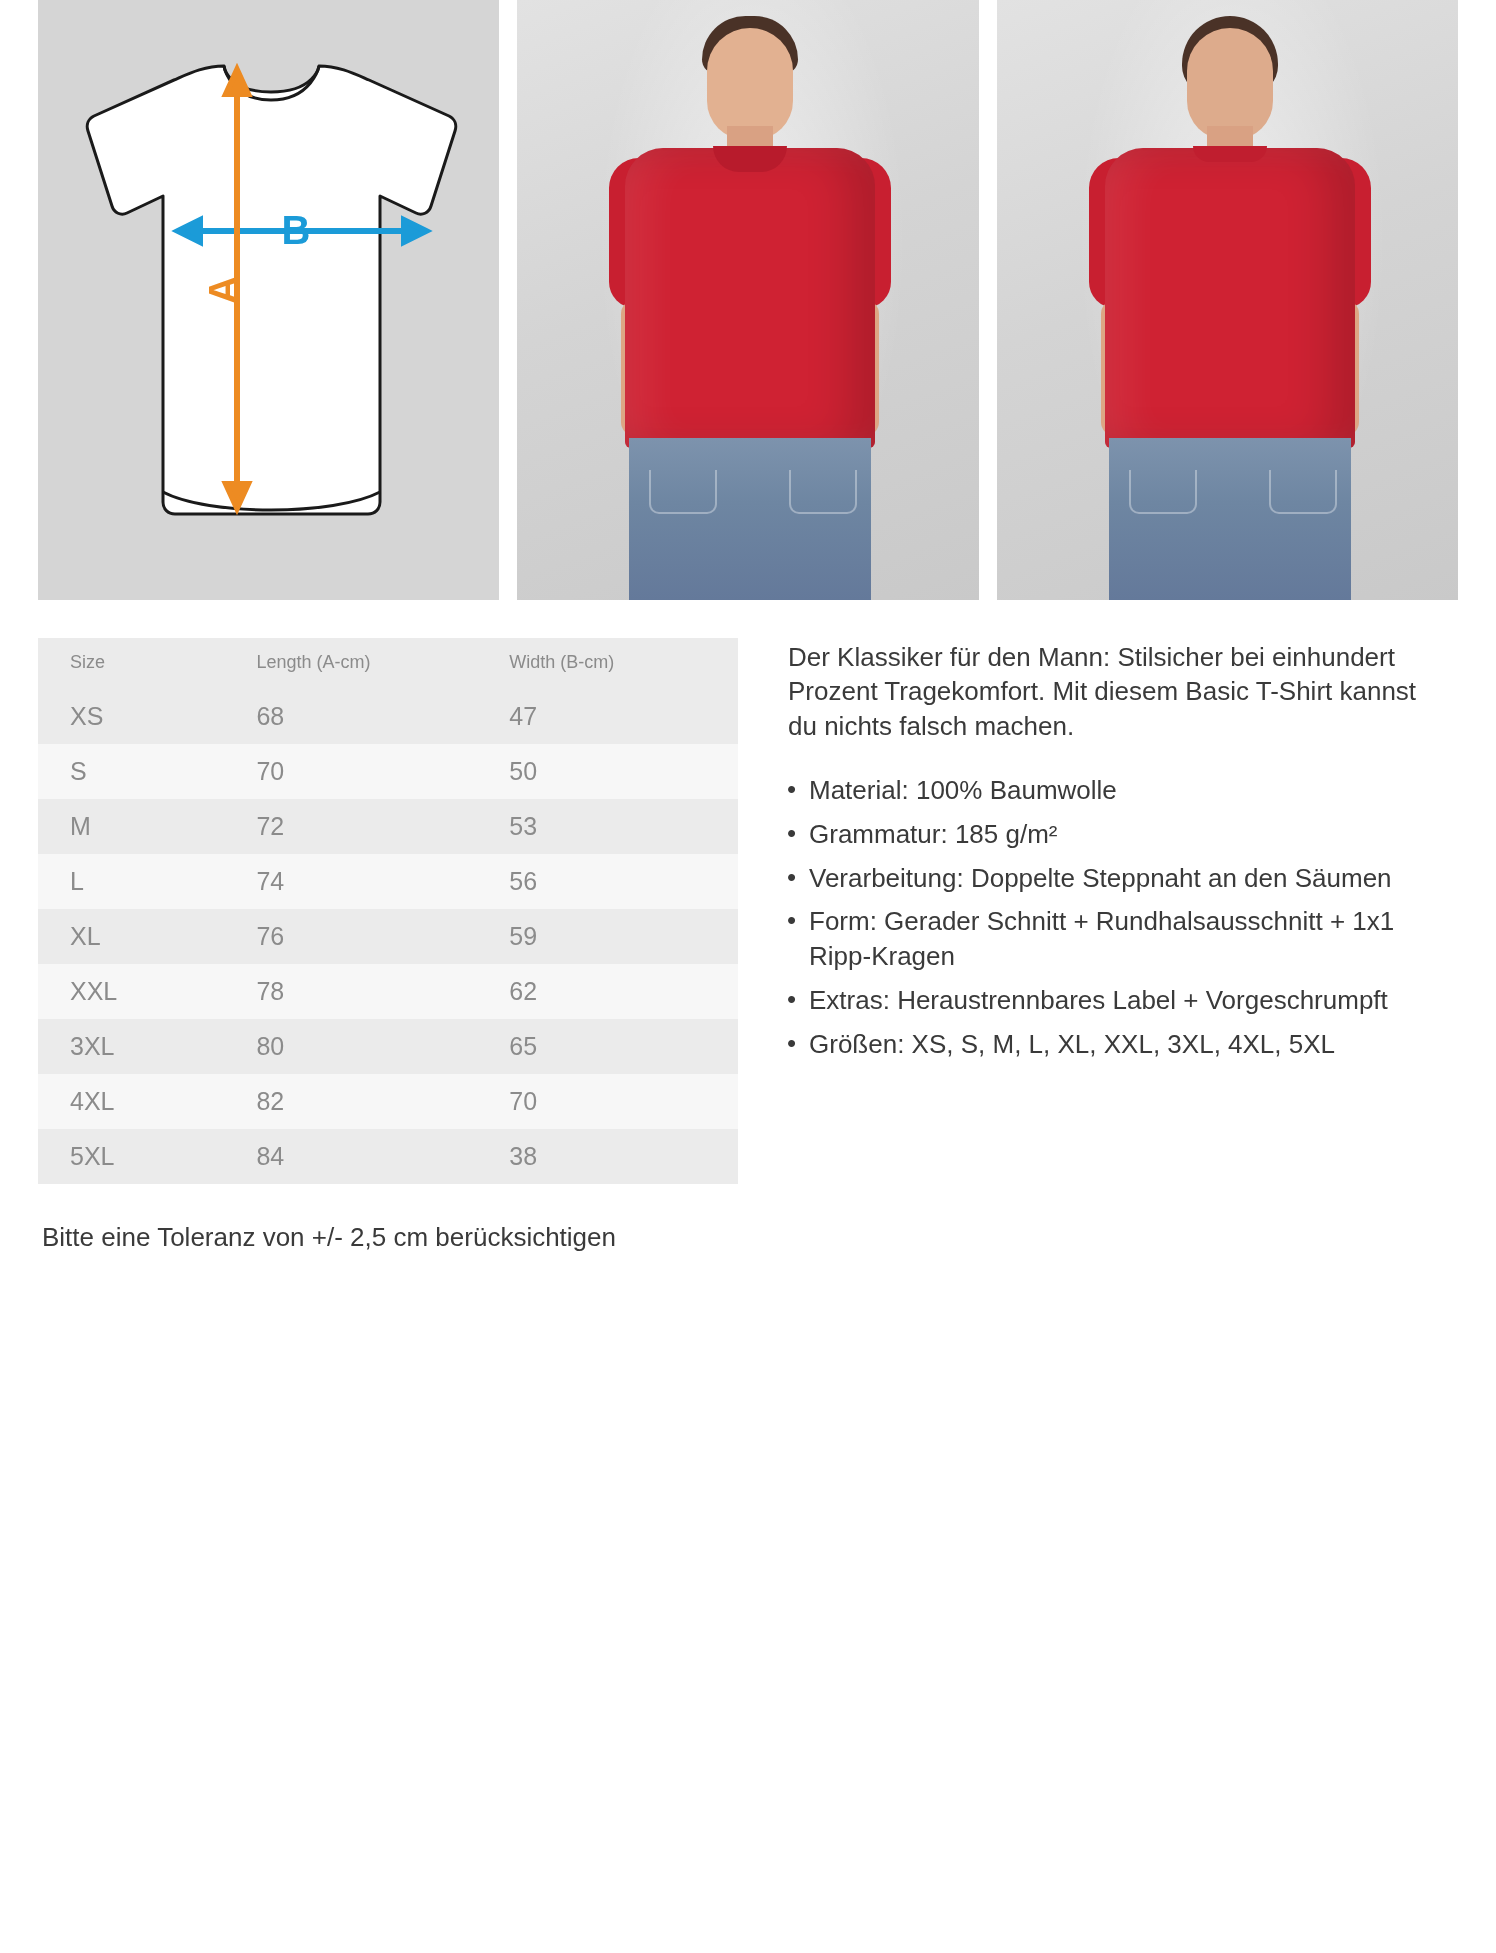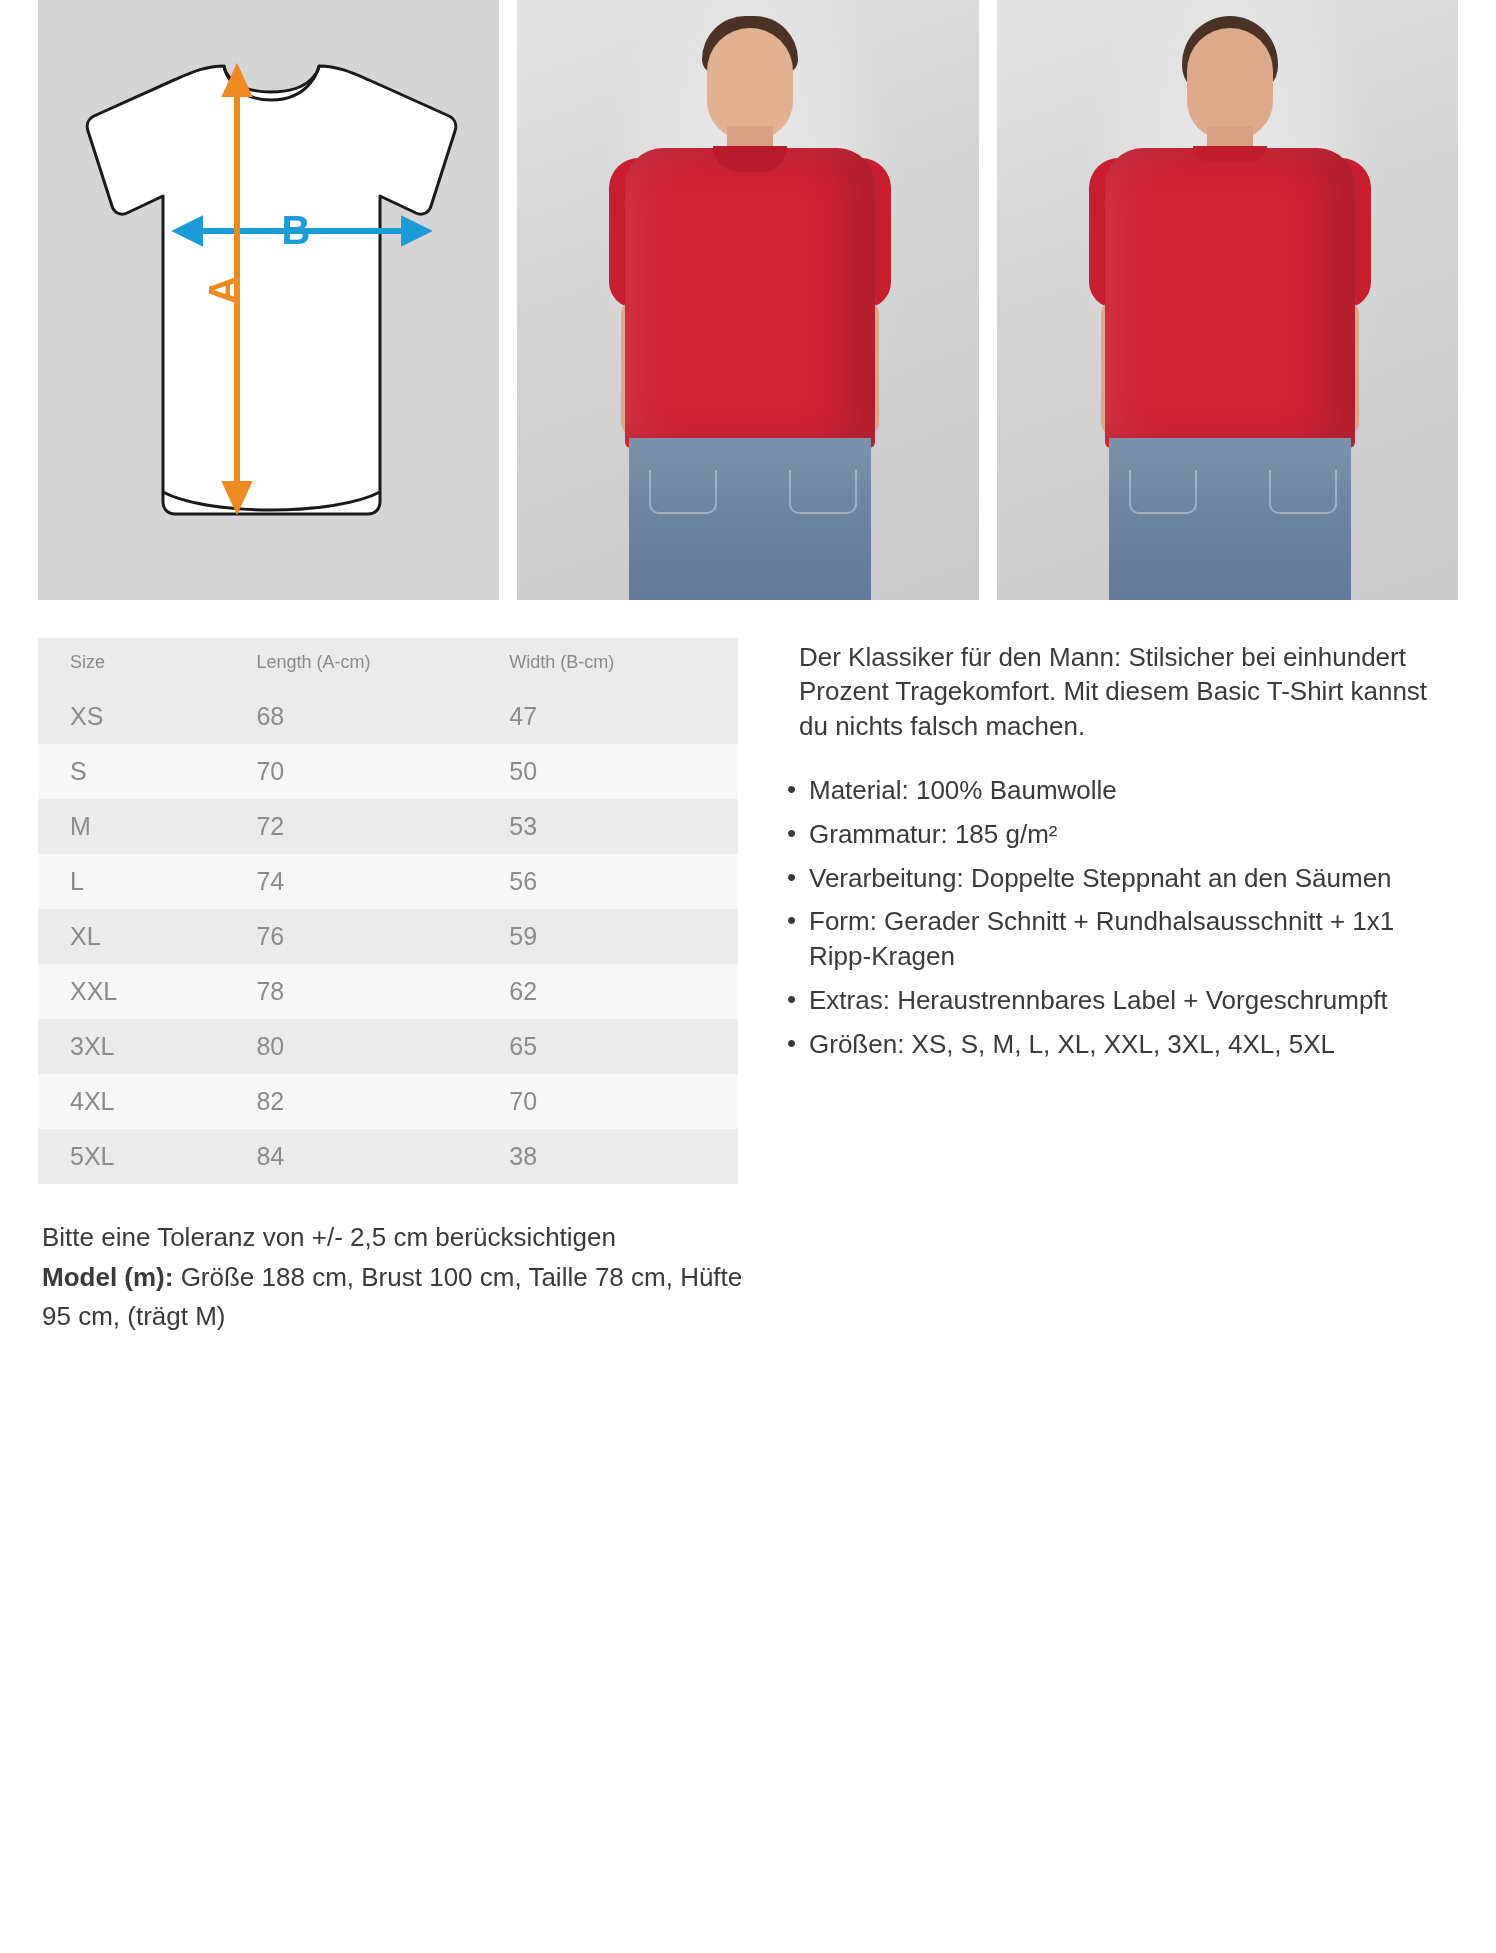--- a/index.html
+++ b/index.html
@@ -163,21 +163,21 @@
   
   .desc {
     position: absolute;
     left: 783px;
     top: 640px;
     width: 660px;
     font-size: 26px;
     line-height: 1.32;
     color: #3a3a3a;
   }
-  .desc p.intro { margin: 0 0 30px 16px; }
+  .desc p.intro { margin: 0 0 30px 5px; }
   .desc ul {
     list-style: none;
     margin: 0;
     padding: 0;
   }
   .desc ul li {
     position: relative;
     padding-left: 26px;
     margin-bottom: 9px;
     line-height: 1.34;
@@ -341,16 +341,15 @@
       <li>Grammatur: 185 g/m²</li>
       <li>Verarbeitung: Doppelte Steppnaht an den Säumen</li>
       <li>Form: Gerader Schnitt + Rundhalsausschnitt + 1x1 Ripp-Kragen</li>
       <li>Extras: Heraustrennbares Label + Vorgeschrumpft</li>
       <li>Größen: XS, S, M, L, XL, XXL, 3XL, 4XL, 5XL</li>
     </ul>
   </div>
 
   <div class="footnote">
     <div>Bitte eine Toleranz von +/- 2,5 cm berücksichtigen</div>
-    <div><b>Model (m):</b><span> Größe 188 cm, Brust 100 cm, Taille 78 cm, Hüfte 95 cm, (trägt M)</span></div>
   </div>
 
 </div>
 
 </body></html>

